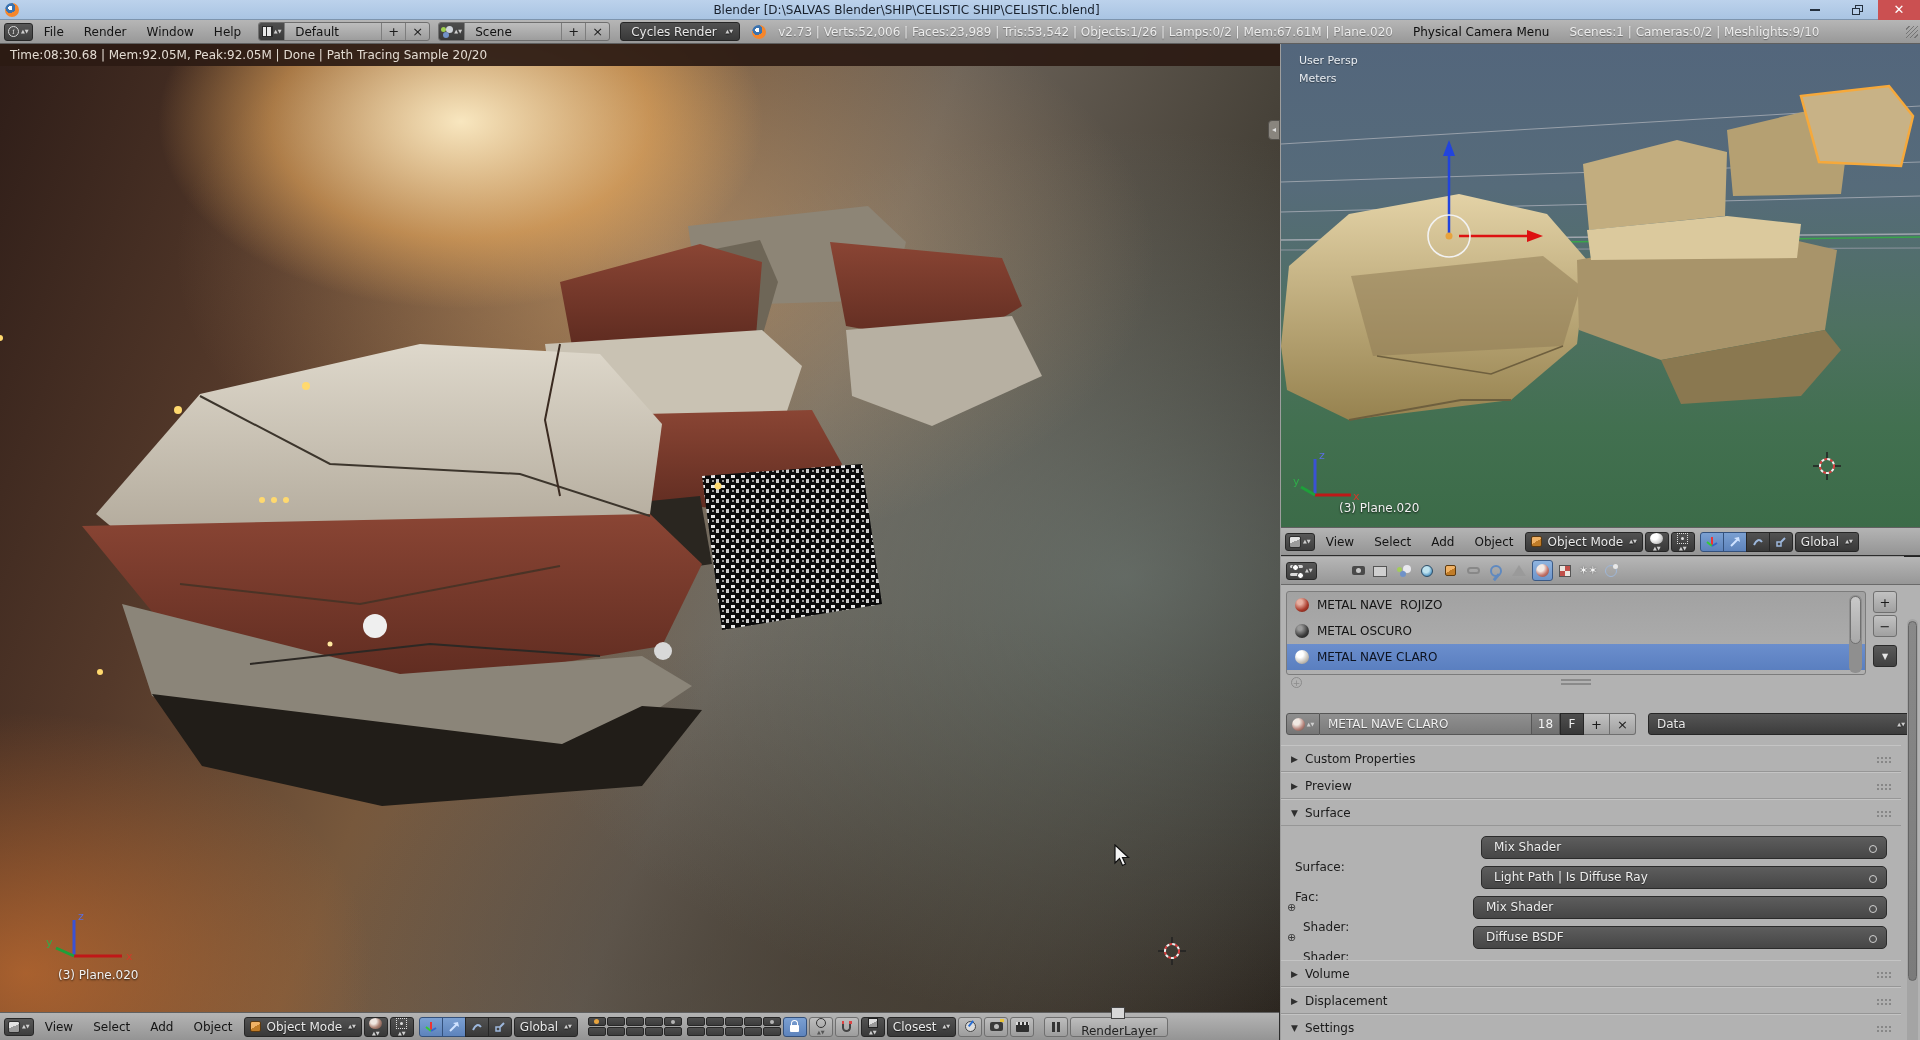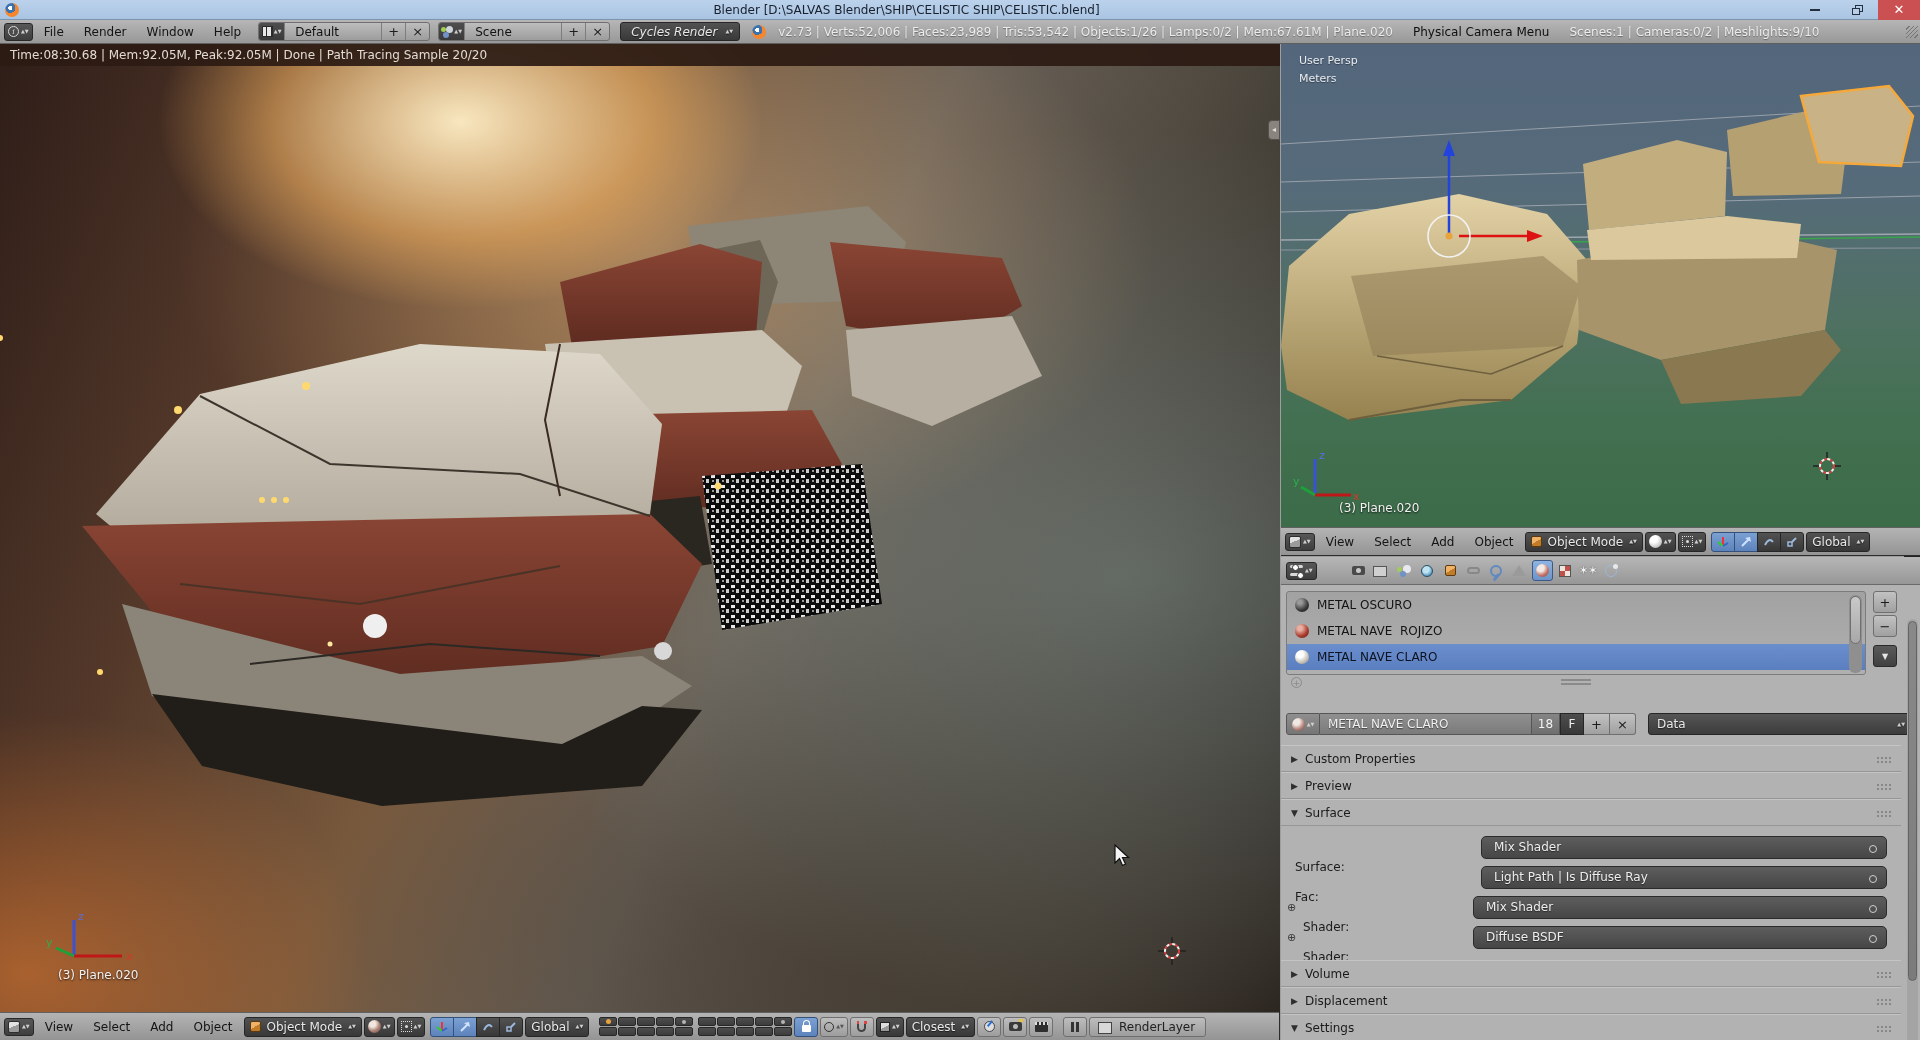--- a/index.html
+++ b/index.html
@@ -62,21 +62,21 @@
   .mouse-cursor{position:absolute;left:1113px;top:800px;z-index:9;}
   .ntab{position:absolute;left:1268px;top:76px;width:12px;height:20px;background:#89857e;border:1px solid #55524d;border-radius:4px 0 0 4px;z-index:6;color:#ddd;font-size:8px;line-height:18px;text-align:center;}
 
   
   .vp-header{position:absolute;left:0;bottom:0;height:28px;width:100%;background:linear-gradient(#b4b4b4,#949494);border-top:1px solid #606060;display:flex;align-items:center;gap:2px;padding:0 4px;z-index:8;}
   .cube-ic{width:12px;height:12px;background:linear-gradient(155deg,#e2e2e2 0 45%,#9b9b9b 45% 100%);border:1px solid #2e2e2e;border-radius:2px;}
   .dd-mode{height:20px;display:flex;align-items:center;gap:6px;background:linear-gradient(#525252,#383838);border:1px solid #262626;border-radius:3px;color:#e9e9e9;padding:0 5px;text-shadow:0 1px 1px rgba(0,0,0,.6);}
   .orange-cube{width:11px;height:11px;background:linear-gradient(150deg,#f0b266 0 50%,#c07c28 50% 100%);border:1px solid #5d3a10;border-radius:2px;}
   .sphere-render{width:13px;height:13px;border-radius:50%;background:radial-gradient(circle at 35% 30%,#efe6e0 0 25%,#b08678 55%,#5d4038 100%);}
   .sphere-white{width:13px;height:13px;border-radius:50%;background:radial-gradient(circle at 35% 30%,#ffffff 0 30%,#cfcfcf 65%,#8f8f8f 100%);}
-  .icon-btn{height:20px;min-width:24px;display:flex;align-items:center;justify-content:center;gap:2px;background:linear-gradient(#525252,#383838);border:1px solid #262626;border-radius:3px;color:#e6e6e6;padding:0 3px;}
+  .icon-btn{height:20px;min-width:24px;display:flex;align-items:center;justify-content:center;gap:2px;background:linear-gradient(#525252,#383838);border:1px solid #262626;border-radius:3px;color:#e6e6e6;padding:0 3px;flex-direction:column;}
   .icon-btn.lite{background:linear-gradient(#bdbdbd,#9d9d9d);border-color:#6f6f6f;color:#222;}
   .icon-btn.active{background:linear-gradient(#7ba0d2,#5d83bc);border-color:#34517c;}
   .pivot-ic{width:11px;height:11px;border:1.5px dotted #ddd;position:relative;}
   .pivot-ic i{position:absolute;left:3px;top:3px;width:3px;height:3px;border-radius:50%;background:#ddd;}
   .manip-group{display:flex;margin-left:4px;}
   .manip-group .icon-btn{border-radius:0;margin-left:-1px;}
   .manip-group .icon-btn:first-child{border-radius:3px 0 0 3px;}
   .manip-group .icon-btn:last-child{border-radius:0 3px 3px 0;}
   .layers{display:flex;gap:5px;margin-left:8px;}
   .layer-grid{display:grid;grid-template-columns:repeat(5,18px);grid-template-rows:repeat(2,9px);gap:1px;}
@@ -231,21 +231,21 @@
             <i class="dotB"></i>
             <i class="dotC"></i>
           </span>
         <span class="ud">▲▼</span>
       </div>
       <div class="sel-text">Scene</div>
       <div class="sel-btn">+</div>
       <div class="sel-btn">×</div>
     </div>
 
-    <div class="dd-dark" style="min-width:120px;font-style:italic;">
+    <div class="dd-dark" style="min-width:120px;">
       <span>Cycles Render</span>
       <span class="ud" style="margin-left:auto;">▲▼</span>
     </div>
 
     <div class="blender-logo" style="margin-left:10px;"></div>
     <div class="stats">v2.73 | Verts:52,006 | Faces:23,989 | Tris:53,542 | Objects:1/26 | Lamps:0/2 | Mem:67.61M | Plane.020</div>
     <div class="pcm">Physical Camera Menu</div>
     <div class="stats" style="margin-left:18px;">Scenes:1 | Cameras:0/2 | Meshlights:9/10</div>
     <div class="corner-grip" style="right:2px;top:6px;"></div>
   </div>
@@ -623,26 +623,26 @@
         </div>
       <div class="tab">
           <span class="t-phys"></span>
         </div>
     </div>
 
     <div class="props-body">
 
       <div class="matlist">
         <div class="slot-row">
+          <span class="slot-sphere sph-red"></span>
+          <span>METAL NAVE  ROJIZO</span>
+        </div>
+        <div class="slot-row">
           <span class="slot-sphere sph-dark"></span>
           <span>METAL OSCURO</span>
-        </div>
-        <div class="slot-row">
-          <span class="slot-sphere sph-red"></span>
-          <span>METAL NAVE  ROJIZO</span>
         </div>
         <div class="slot-row sel">
           <span class="slot-sphere sph-light"></span>
           <span>METAL NAVE CLARO</span>
         </div>
         <div class="list-scroll">
             <i></i>
           </div>
       </div>
       <div class="list-side">

